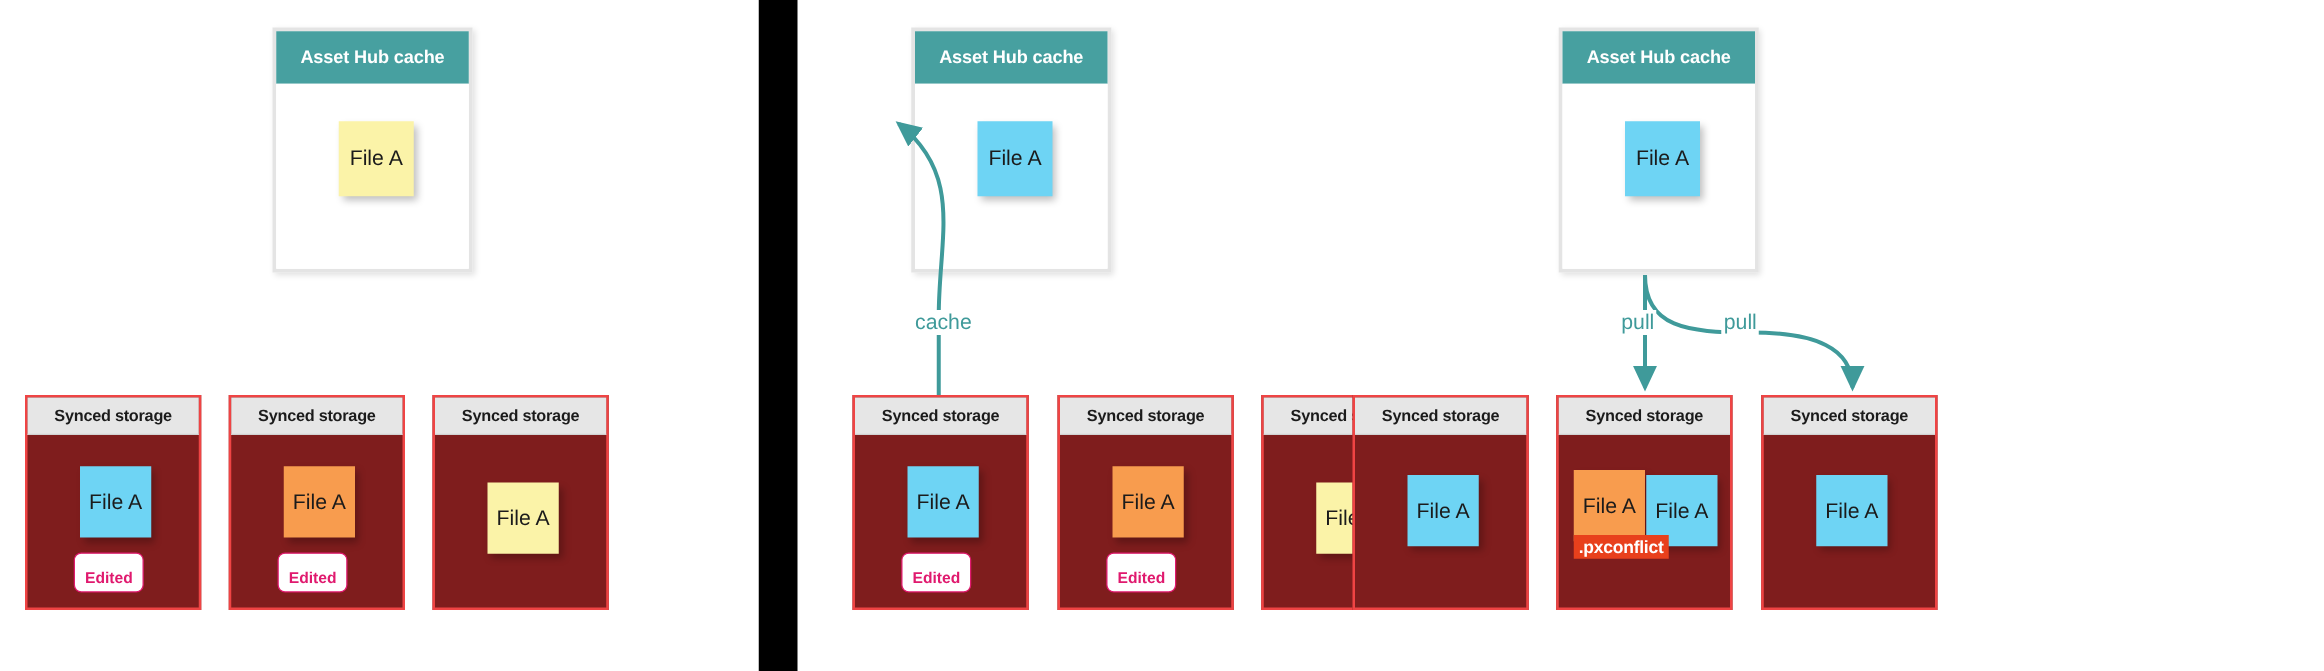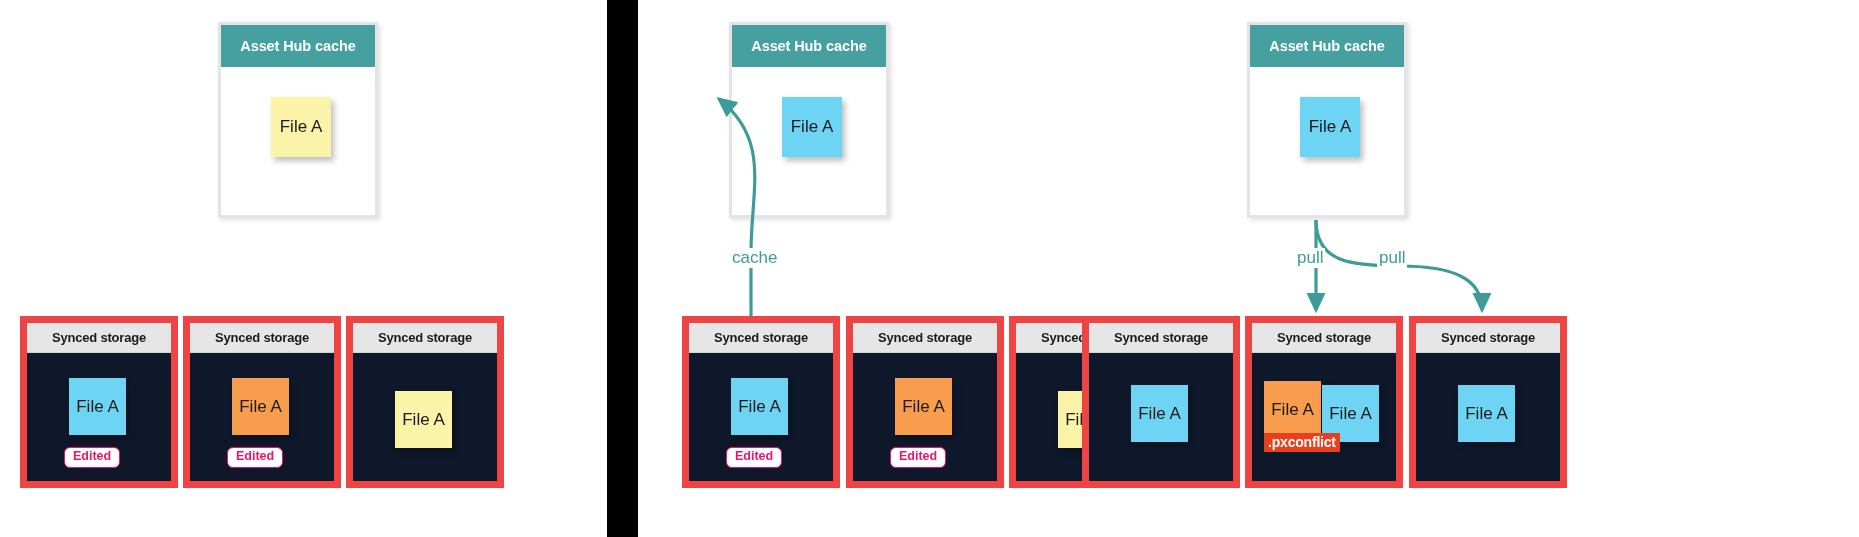--- a/index.html
+++ b/index.html
@@ -47,24 +47,24 @@
   }
   .cache-body {
     position: relative;
     height: 148px;
     background: #ffffff;
   }
 
   
   .storage-box {
     position: absolute;
-    width: 158px;
+    width: 141px;
     height: 172px;
-    background: #0f172a;
-    border: 7px solid #ef4444;
+    background: #7f1d1d;
+    border: 2px solid #ef4444;
   }
   .storage-header {
     height: 30px;
     background: #e6e6e6;
     border-bottom: 1px solid #d2d2d2;
     color: #1b1b1b;
     font-size: 13px;
     font-weight: bold;
     display: flex;
     align-items: center;
@@ -111,21 +111,21 @@
   }
 
   
   .edited-badge {
     position: absolute;
     border: 1.6px solid #e0196e;
     border-radius: 6px;
     color: #e0196e;
     font-size: 12.5px;
     font-weight: bold;
-    padding: 2px 8px 3px 8px;
+    padding: 13px 8px 3px 8px;
     background: #ffffff;
     line-height: 1.1;
     white-space: nowrap;
   }
 
   
   .arrow-svg {
     position: absolute;
     overflow: visible;
     pointer-events: none;

